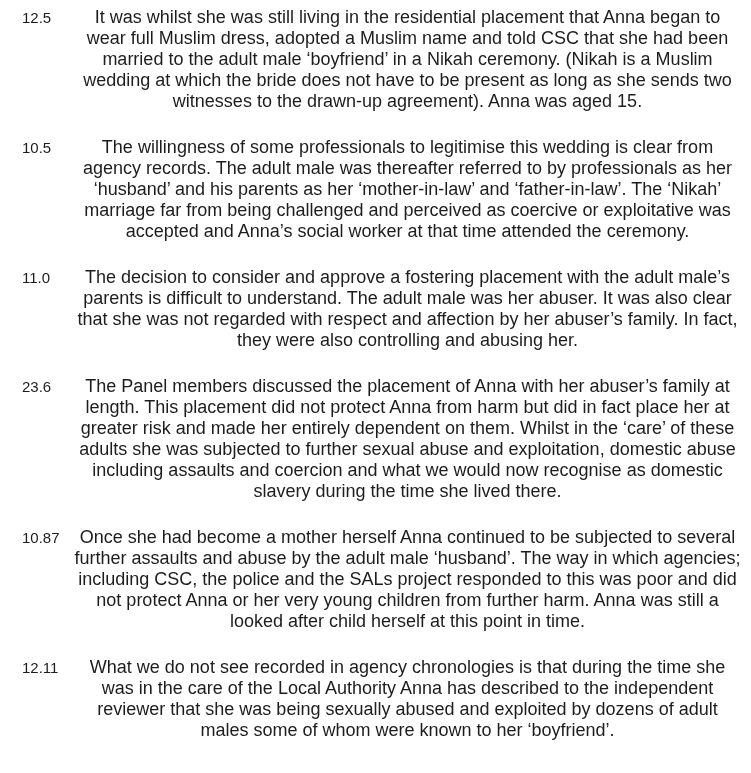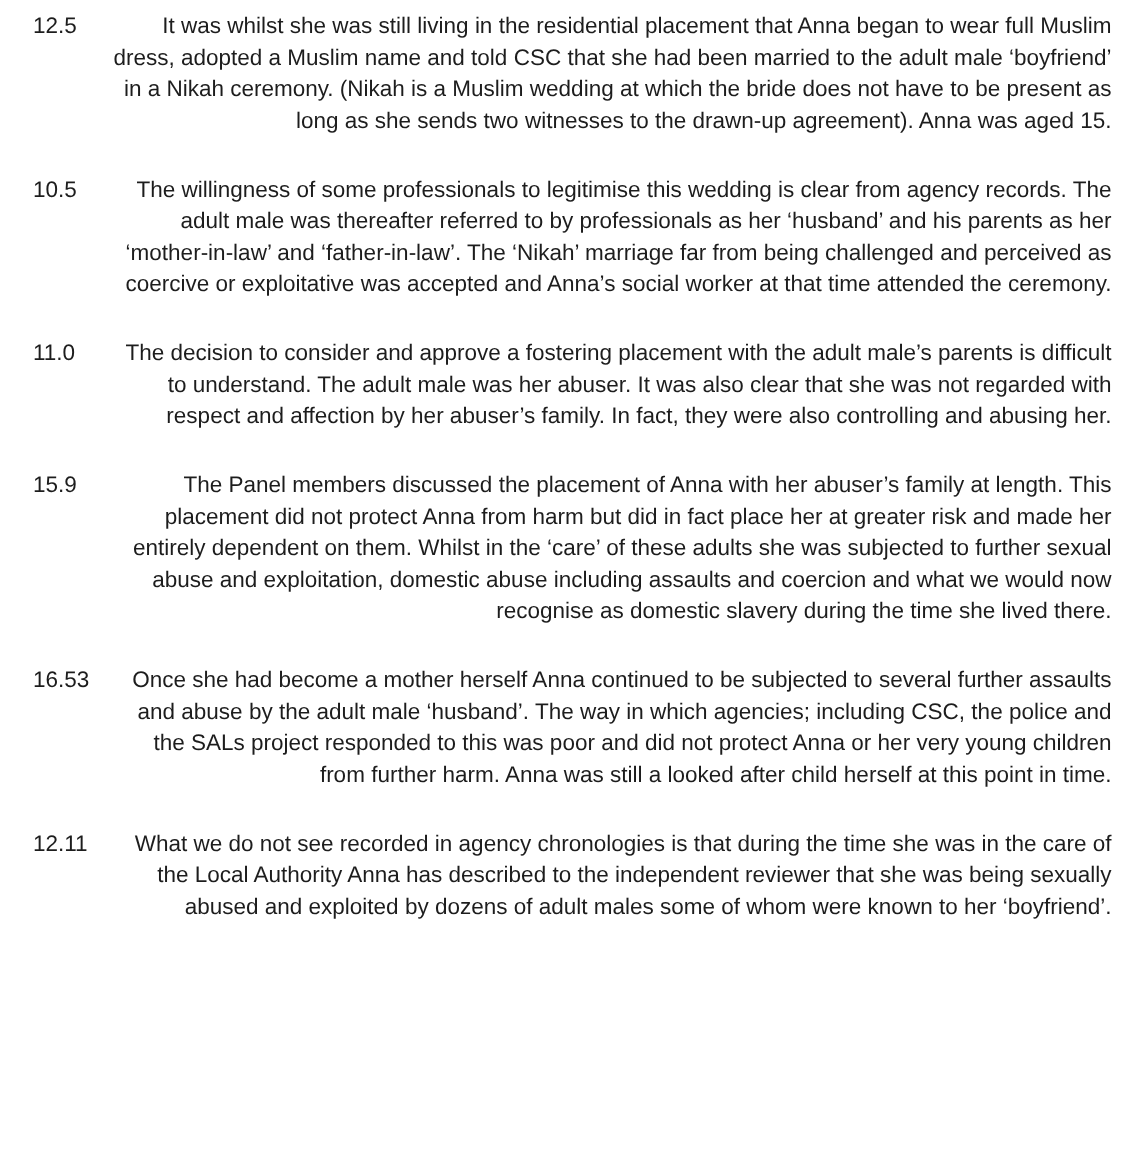--- a/index.html
+++ b/index.html
@@ -30,23 +30,23 @@
   .num {
     flex: 0 0 52px;
     font-size: 15px;
     line-height: 21px;
     white-space: nowrap;
   }
   .text {
     margin: 0;
     flex: 1 1 auto;
     max-width: 678px;
-    font-size: 15px;
+    font-size: 18px;
     line-height: 21px;
-    text-align: right;
+    text-align: center;
   }
 </style>
 </head>
 <body>
 
 <div class="page">
 
   <div class="para">
     <span class="num">12.5</span>
     <p class="text">It was whilst she was still living in the residential placement that Anna began to wear full Muslim dress, adopted a Muslim name and told CSC that she had been married to the adult male ‘boyfriend’ in a Nikah ceremony. (Nikah is a Muslim wedding at which the bride does not have to be present as long as she sends two witnesses to the drawn-up agreement). Anna was aged 15.</p>
@@ -56,26 +56,26 @@
     <span class="num">10.5</span>
     <p class="text">The willingness of some professionals to legitimise this wedding is clear from agency records. The adult male was thereafter referred to by professionals as her ‘husband’ and his parents as her ‘mother-in-law’ and ‘father-in-law’. The ‘Nikah’ marriage far from being challenged and perceived as coercive or exploitative was accepted and Anna’s social worker at that time attended the ceremony.</p>
   </div>
 
   <div class="para">
     <span class="num">11.0</span>
     <p class="text">The decision to consider and approve a fostering placement with the adult male’s parents is difficult to understand. The adult male was her abuser. It was also clear that she was not regarded with respect and affection by her abuser’s family. In fact, they were also controlling and abusing her.</p>
   </div>
 
   <div class="para">
-    <span class="num">15.9</span>
+    <span class="num">23.6</span>
     <p class="text">The Panel members discussed the placement of Anna with her abuser’s family at length. This placement did not protect Anna from harm but did in fact place her at greater risk and made her entirely dependent on them. Whilst in the ‘care’ of these adults she was subjected to further sexual abuse and exploitation, domestic abuse including assaults and coercion and what we would now recognise as domestic slavery during the time she lived there.</p>
   </div>
 
   <div class="para">
-    <span class="num">16.53</span>
+    <span class="num">10.87</span>
     <p class="text">Once she had become a mother herself Anna continued to be subjected to several further assaults and abuse by the adult male ‘husband’. The way in which agencies; including CSC, the police and the SALs project responded to this was poor and did not protect Anna or her very young children from further harm. Anna was still a looked after child herself at this point in time.</p>
   </div>
 
   <div class="para">
     <span class="num">12.11</span>
     <p class="text">What we do not see recorded in agency chronologies is that during the time she was in the care of the Local Authority Anna has described to the independent reviewer that she was being sexually abused and exploited by dozens of adult males some of whom were known to her ‘boyfriend’.</p>
   </div>
 
 </div>
 

